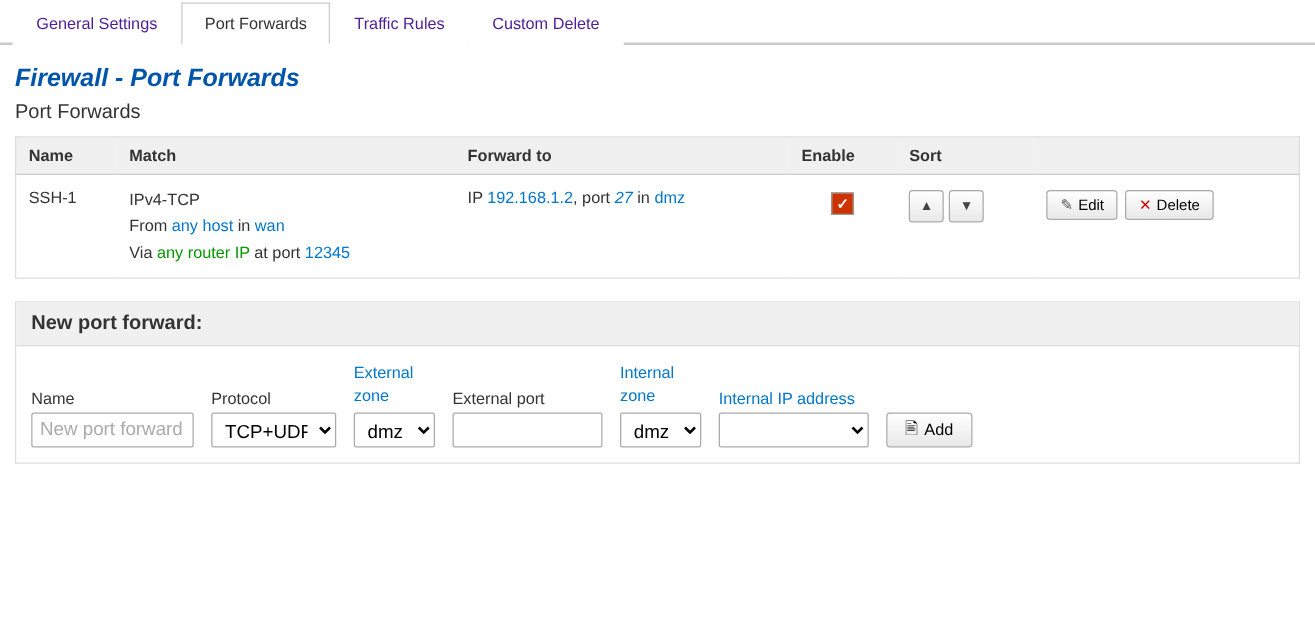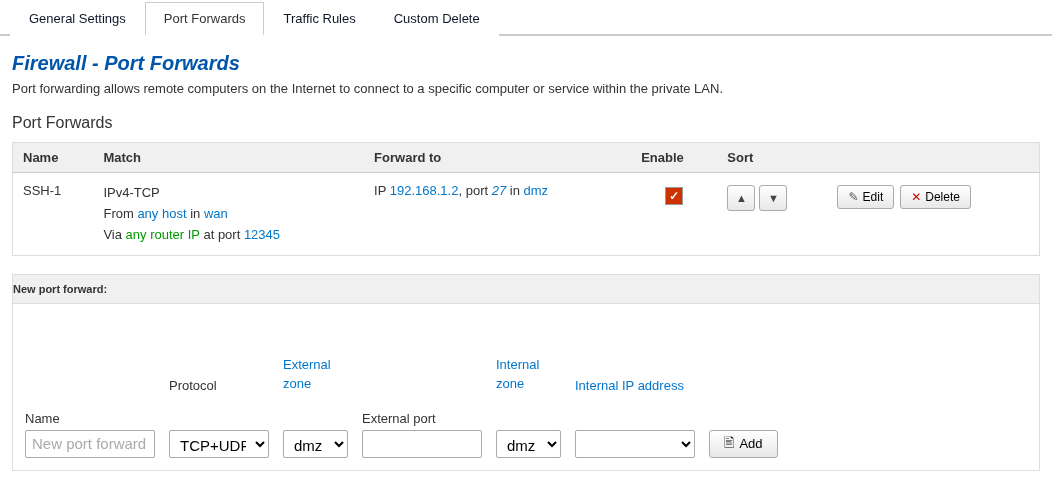--- a/index.html
+++ b/index.html
@@ -4,21 +4,21 @@
   <style>
     * { box-sizing: border-box; margin: 0; padding: 0; }
     body { font-family: Arial, sans-serif; font-size: 13px; color: #333; background: #fff; width: 1052px; }
 
     
     .tabs { display: flex; border-bottom: 2px solid #ccc; padding: 0 10px; margin-bottom: 0; }
     .tab {
       padding: 8px 18px;
       cursor: pointer;
       font-size: 13px;
-      color: #0f172a;
+      color: #4c1d95;
       border: 1px solid transparent;
       border-bottom: none;
       background: #fff;
       position: relative;
       top: 2px;
       text-decoration: none;
     }
     .tab.active {
       color: #333;
       border: 1px solid #ccc;
@@ -103,76 +103,75 @@
     .delete-icon { color: #cc0000; font-size: 12px; }
 
     
     .new-section {
       margin-top: 18px;
       border: 1px solid #ddd;
       padding: 0;
     }
     .new-section-header {
       background: #f0f0f0;
-      padding: 8px 0;
+      padding: 8px 12px;
       font-weight: bold;
-      font-size: 11px;
+      font-size: 16px;
       border-bottom: 1px solid #ddd;
     }
     .new-section-form { padding: 12px; }
     .form-cols { display: flex; gap: 0; align-items: flex-end; }
     .form-col { display: flex; flex-direction: column; gap: 4px; margin-right: 14px; }
     .form-col label { font-size: 13px; color: #333; white-space: nowrap; }
     .form-col label.blue { color: #0077cc; }
 
     input[type="text"], select {
       border: 1px solid #aaa;
       padding: 5px 6px;
       font-size: 15px;
       border-radius: 2px;
       background: #fff;
       height: 28px;
     }
     input[type="text"]::placeholder { color: #aaa; }
-    select { cursor: pointer; margin-top: 33px; }
+    select { cursor: pointer; }
 
     .add-btn {
       padding: 5px 14px;
       border: 1px solid #aaa;
       background: linear-gradient(to bottom, #fff, #e8e8e8);
       cursor: pointer;
       font-size: 13px;
       border-radius: 3px;
       display: flex; align-items: center; gap: 5px;
       height: 28px;
     }
 
     .col-name input { width: 130px; }
     .col-protocol select { width: 100px; }
     .col-extzone select { width: 65px; }
     .col-extport input { width: 120px; }
     .col-intzone select { width: 65px; }
     .col-intip select { width: 120px; }
     .col-intport input { width: 100px; }
 
-    .label-multiline { line-height: 1.4; margin-top: 40px; }
+    .label-multiline { line-height: 1.4; }
   </style>
 </head>
 <body>
 
 <div class="tabs">
   <a class="tab">General Settings</a>
   <a class="tab active">Port Forwards</a>
   <a class="tab">Traffic Rules</a>
   <a class="tab">Custom Delete</a>
 </div>
 
 <div class="content">
   <h1 class="page-title">Firewall - Port Forwards</h1>
-  <p class="page-desc">Port forwarding allows remote computers on the Internet to connect to a specific computer or service within the private LAN.</p>
 
   <h2 class="section-title">Port Forwards</h2>
 
   <table class="port-table">
     <thead>
       <tr>
         <th>Name</th>
         <th>Match</th>
         <th>Forward to</th>
         <th>Enable</th>

